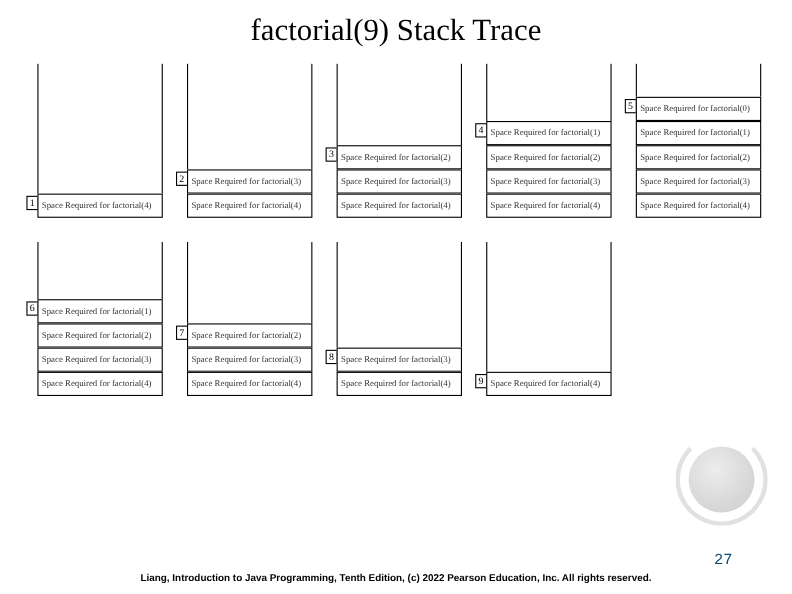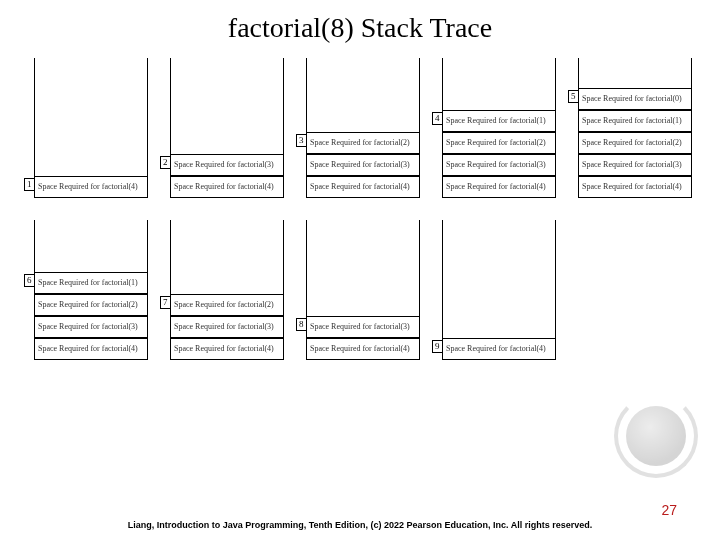--- a/index.html
+++ b/index.html
@@ -69,44 +69,44 @@
     bottom: 10px;
     left: 0;
     right: 0;
     text-align: center;
     font-family: Arial, sans-serif;
     font-size: 9px;
     font-weight: bold;
   }
   .page-num {
     position: absolute;
-    right: 43px;
+    right: 54px;
     bottom: 22px;
-    font-family: Liberation Sans, sans-serif;
+    font-family: Liberation Mono, monospace;
     font-size: 14px;
-    color: #b91c1c;
+    color: #0c4a6e;
   }
   .globe {
     position: absolute;
     right: 18px;
     bottom: 58px;
     width: 92px;
     height: 92px;
     opacity: 0.35;
   }
   .globe .ring {
     position: absolute;
     border: 4px solid #888;
     border-radius: 50%;
   }
 </style>
 </head>
 <body>
 
-<div class="title">factorial(8) Stack Trace</div>
+<div class="title">factorial(9) Stack Trace</div>
 
 <div class="rows">
   <div class="row" id="row-top">
       <div class="stack">
         <div class="side-left" style="left: 6px; height: 118px;"></div>
         <div class="side-right" style="right: 0px; height: 118px;"></div>
         <div class="step-badge" style="left: -4px; top: 120px;">1</div>
         <div class="frame" style="top: 118px;">Space Required for factorial(4)</div>
       </div>
       <div class="stack">

